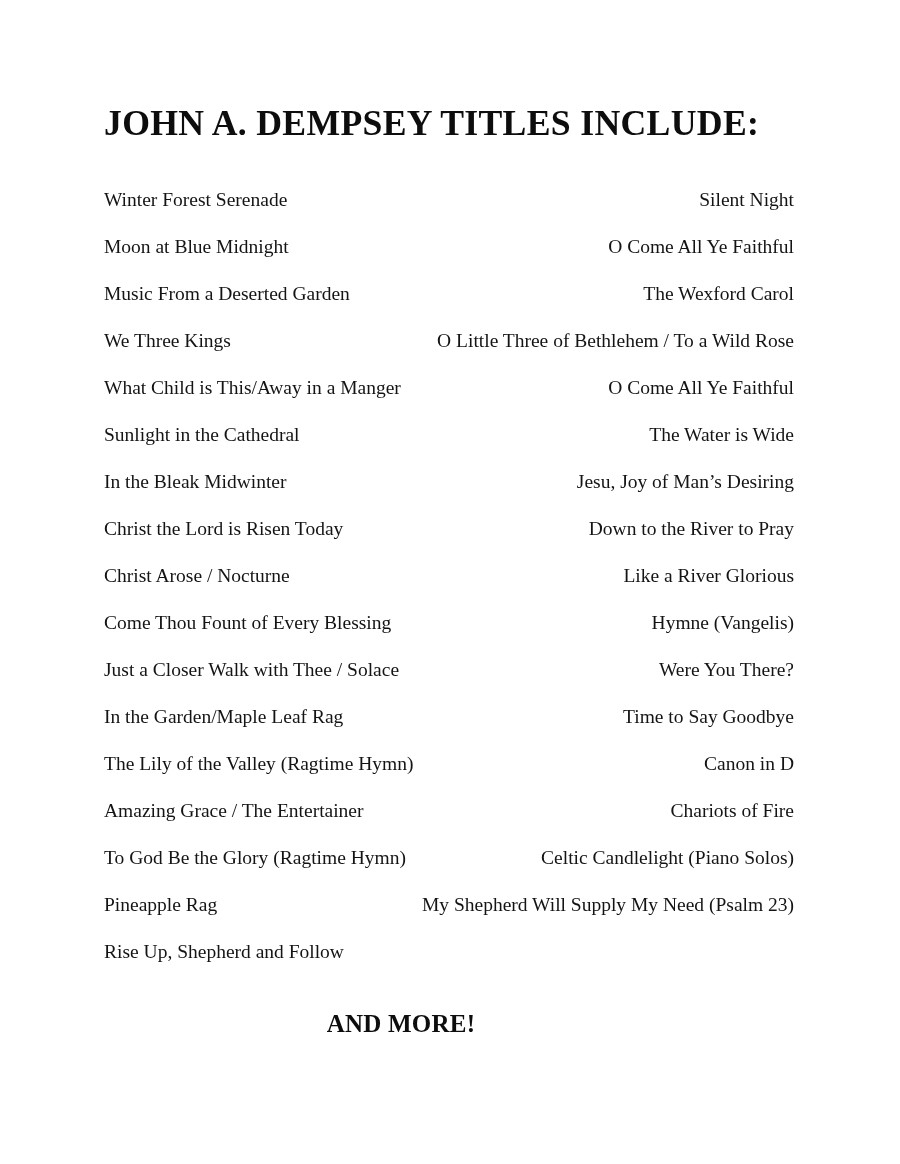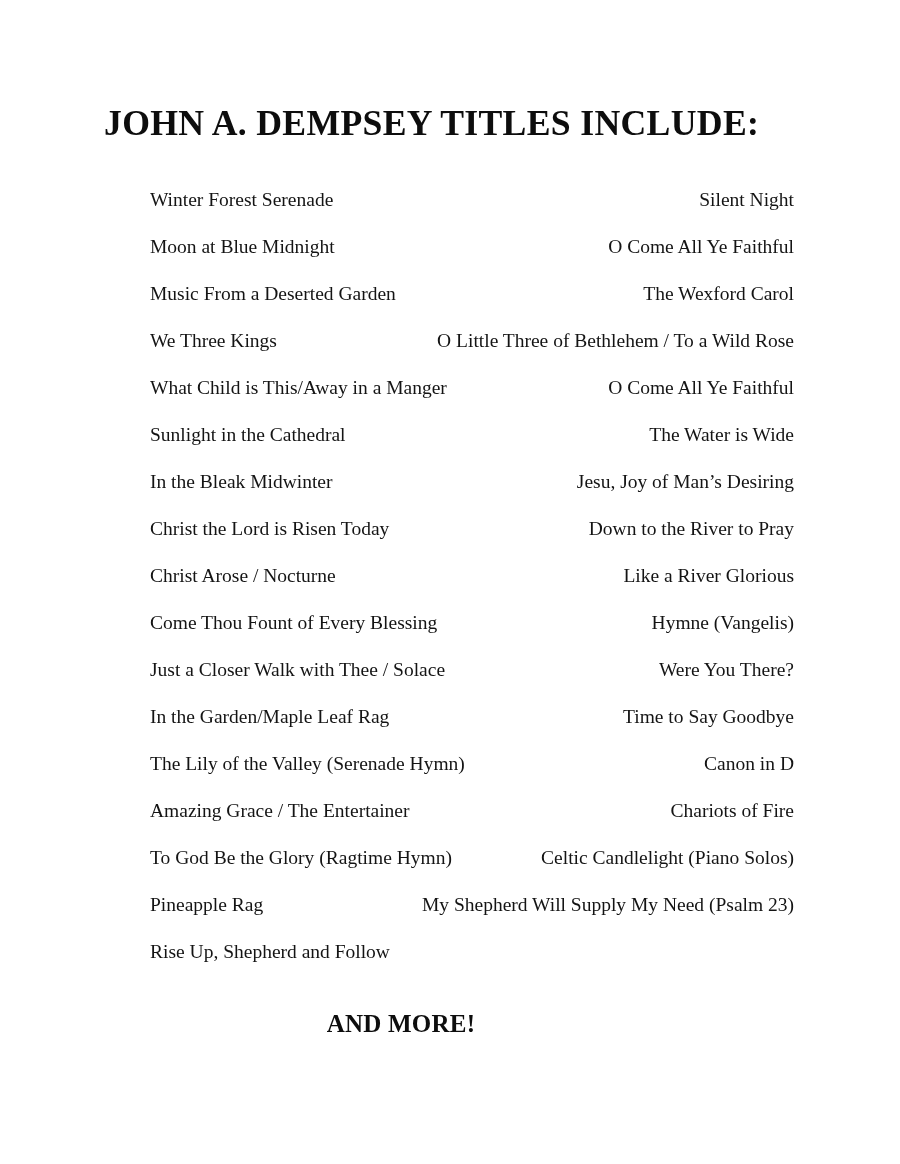--- a/index.html
+++ b/index.html
@@ -67,21 +67,20 @@
     justify-content: space-between;
     align-items: flex-start;
     font-size: 19.5px;
     line-height: 24px;
   }
   .col-left {
     text-align: left;
     white-space: nowrap;
     flex: 0 0 auto;
     padding-right: 10px;
-    margin-left: 46px;
   }
   .col-right {
     text-align: left;
     white-space: nowrap;
     flex: 0 0 auto;
     margin-left: auto;
     font-family: Liberation Serif, serif;
   }
 
   
@@ -151,21 +150,21 @@
         </li>
         <li class="title-row">
           <span class="col-left">Just a Closer Walk with Thee / Solace</span>
           <span class="col-right">Were You There?</span>
         </li>
         <li class="title-row">
           <span class="col-left">In the Garden/Maple Leaf Rag</span>
           <span class="col-right">Time to Say Goodbye</span>
         </li>
         <li class="title-row">
-          <span class="col-left">The Lily of the Valley (Serenade Hymn)</span>
+          <span class="col-left">The Lily of the Valley (Ragtime Hymn)</span>
           <span class="col-right">Canon in D</span>
         </li>
         <li class="title-row">
           <span class="col-left">Amazing Grace / The Entertainer</span>
           <span class="col-right">Chariots of Fire</span>
         </li>
         <li class="title-row">
           <span class="col-left">To God Be the Glory (Ragtime Hymn)</span>
           <span class="col-right">Celtic Candlelight (Piano Solos)</span>
         </li>

